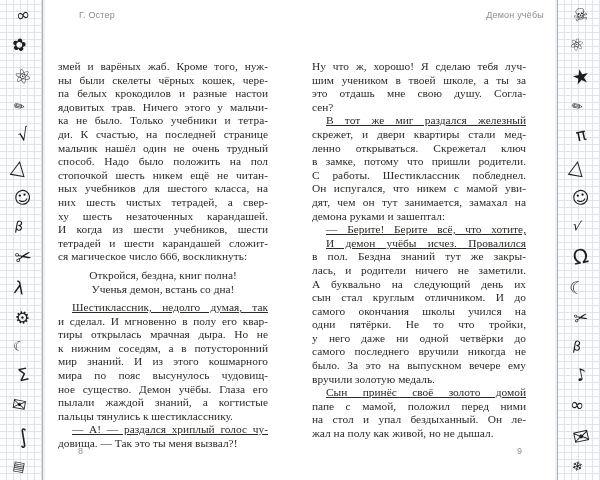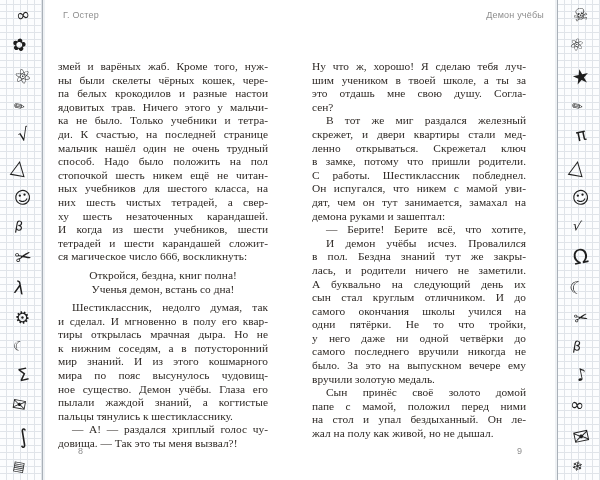--- a/index.html
+++ b/index.html
@@ -36,33 +36,34 @@
   
   .page { position:absolute; top:0; height:480px; background:transparent; }
   .page.left-page  { left:58px;  width:210px; }
   .page.right-page { left:312px; width:214px; }
 
   .page-header {
     position:absolute; top:10px;
     font-family:"Liberation Sans", sans-serif;
     font-size:9px; color:#8d8d8d; letter-spacing:0.2px;
     white-space:nowrap;
+    margin-left:16px;
   }
   .left-page  .page-header { left:5px; }
   .right-page .page-header { right:-18px; }
 
   .text-area { position:absolute; top:60px; left:0; right:0; }
 
   .ln {
     font-size:11.4px; line-height:13.6px;
     text-align:justify; text-align-last:justify;
     white-space:normal;
   }
   .ln.last { text-align-last:auto; }
-  .ln.ind  { text-indent:14px; }
+  .ln.ind  { text-indent:14px;text-decoration:underline; }
   .block.verse { margin:5px 0; }
   .block.verse .ln { text-align:right; text-align-last:center; }
 
   .page-num {
     position:absolute; top:446px;
     font-family:"Liberation Sans", sans-serif;
     font-size:9px; color:#8d8d8d;
   }
   .left-page  .page-num { left:20px; }
   .right-page .page-num { right:4px; }

